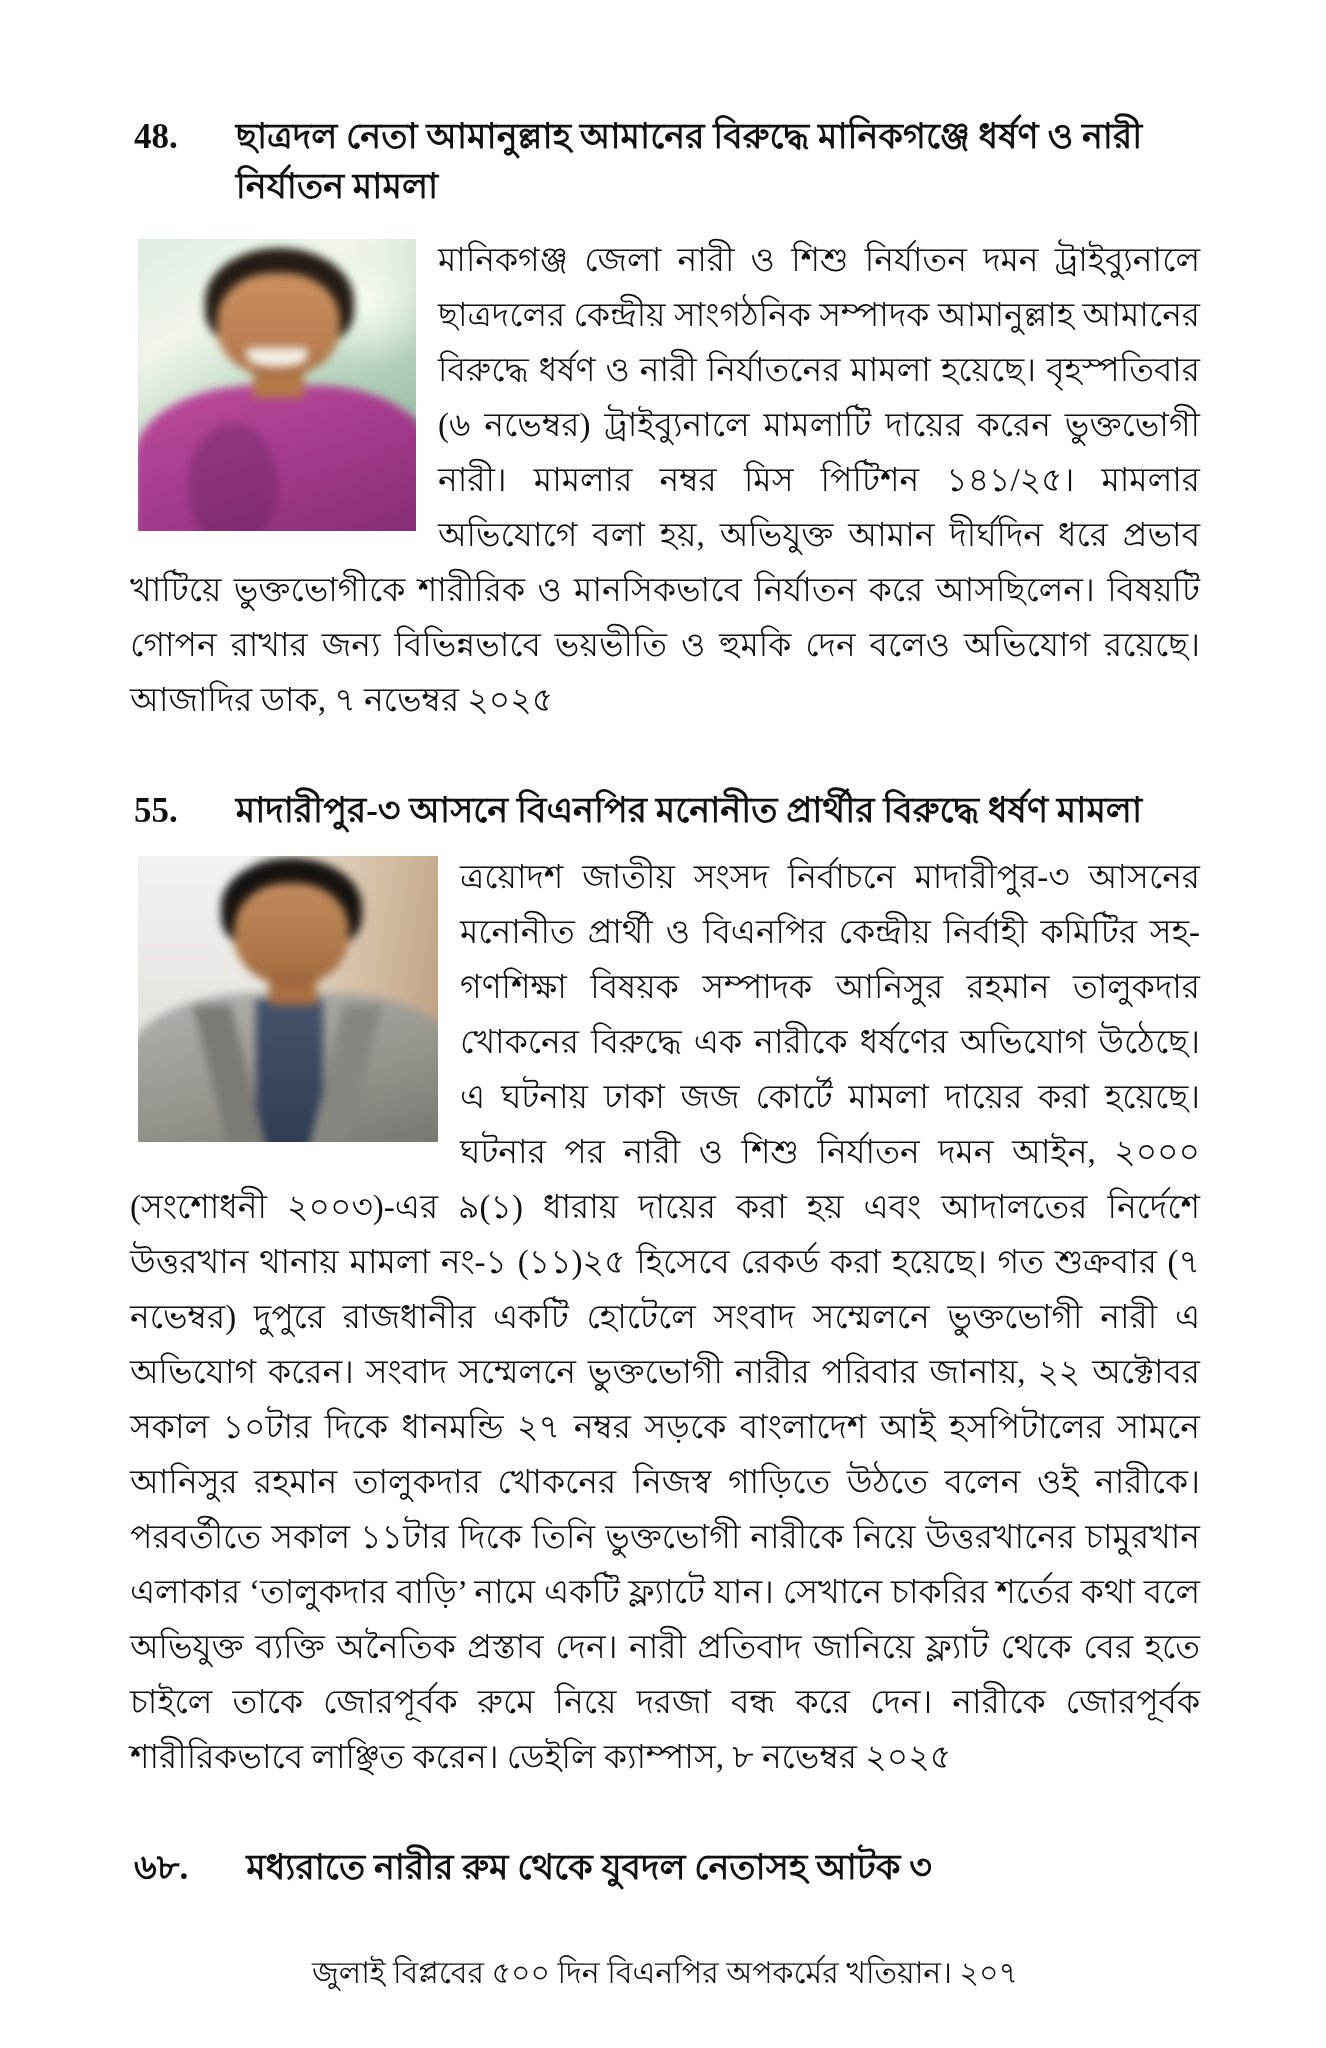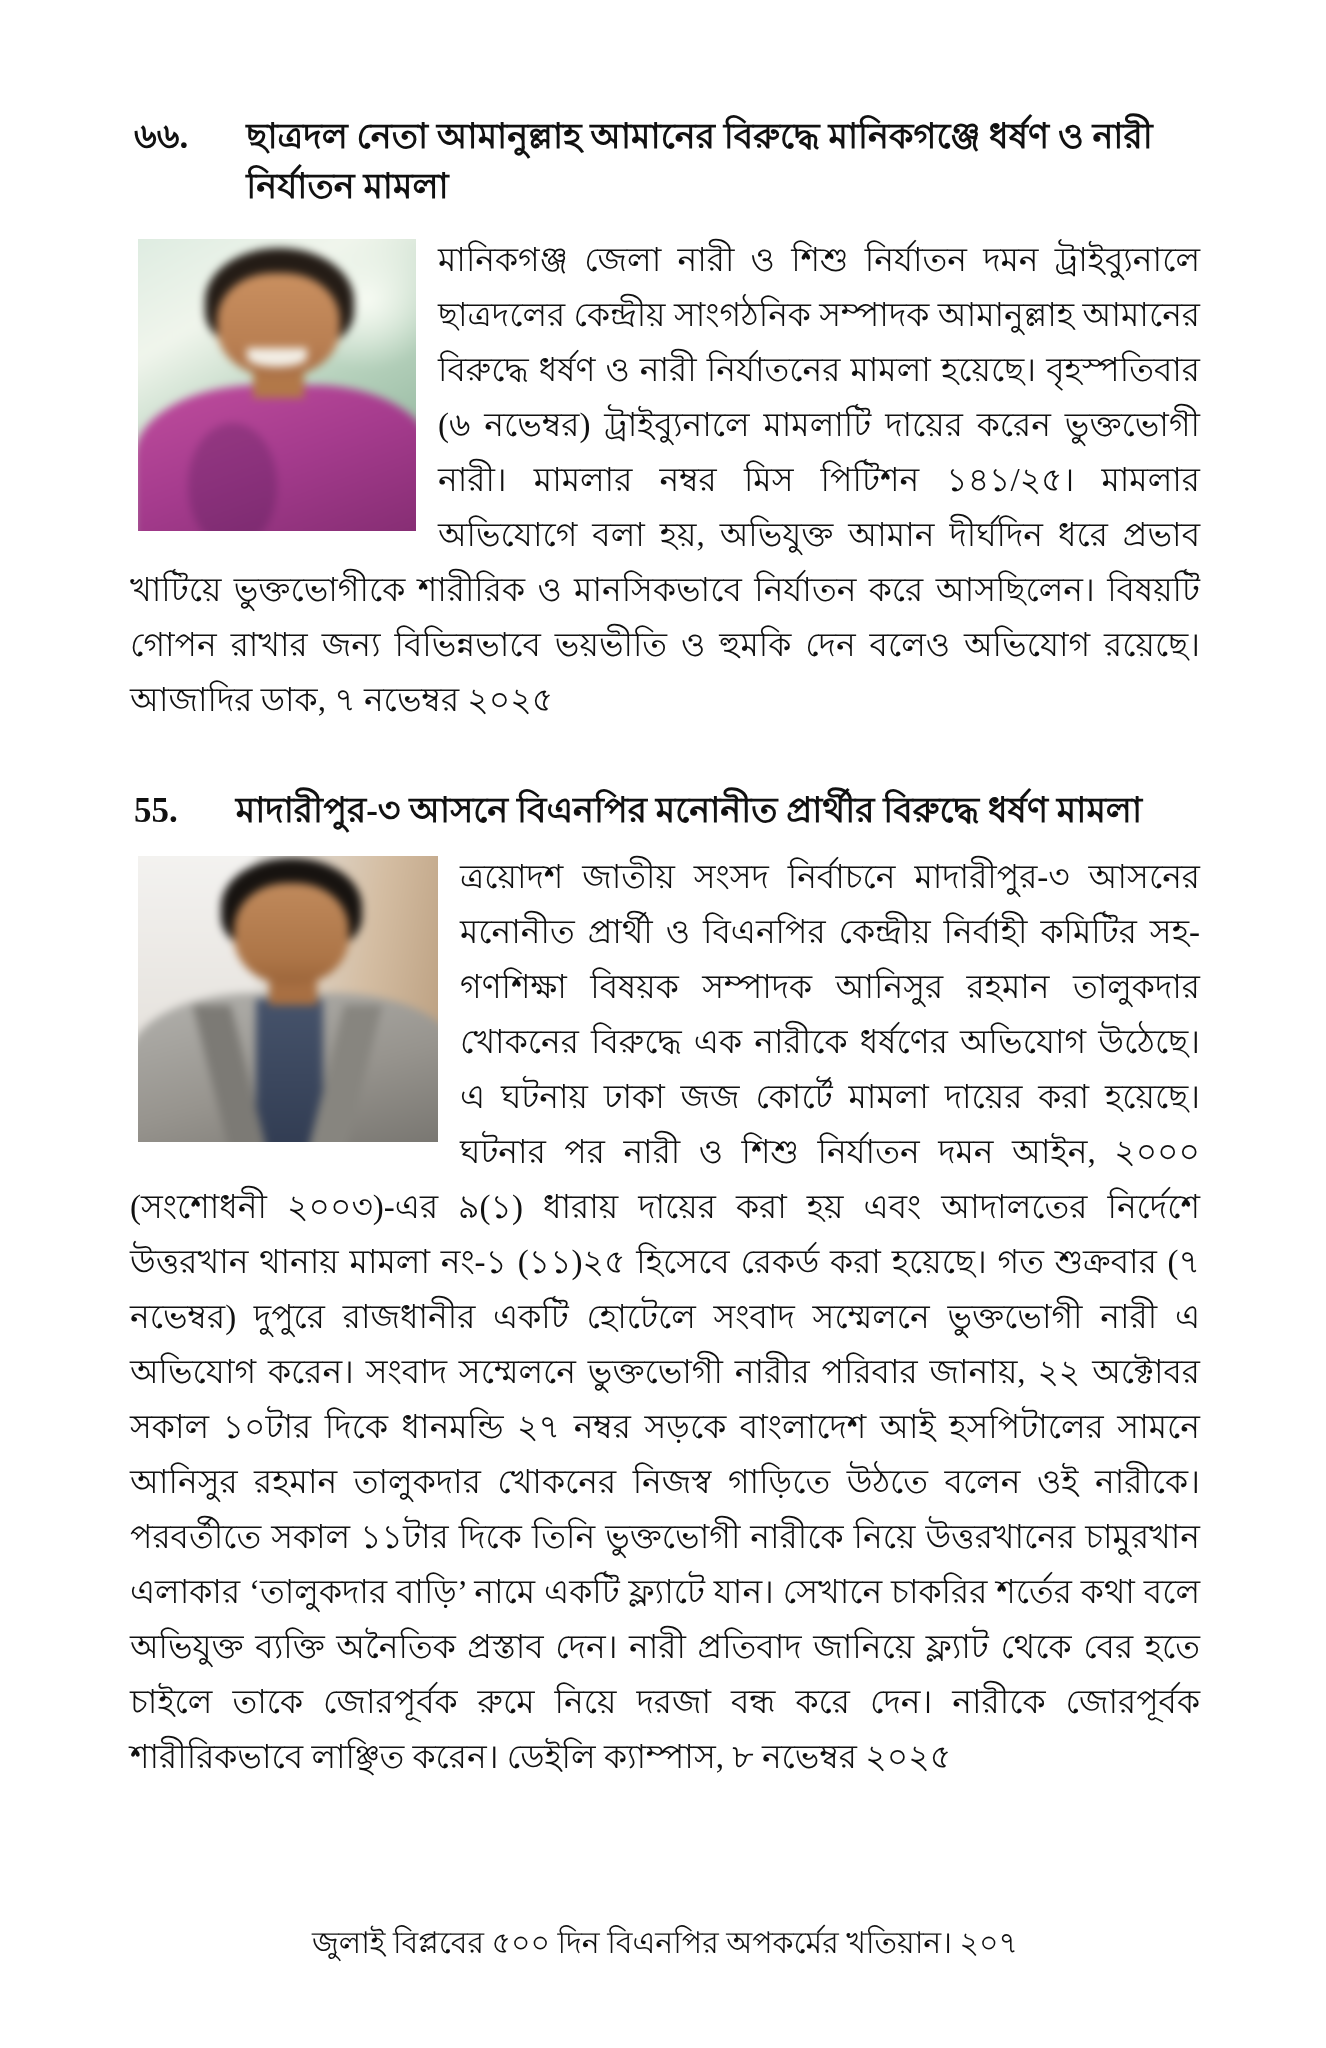--- a/index.html
+++ b/index.html
@@ -73,21 +73,21 @@
     padding-bottom:30px;
   }
 </style>
 </head>
 <body>
 
 <div class="page">
 
   <div class="section">
     <h2 class="heading">
-      <span class="num">৬৬.</span>
+      <span class="num">48.</span>
       <span class="htext">ছাত্রদল নেতা আমানুল্লাহ আমানের বিরুদ্ধে মানিকগঞ্জে ধর্ষণ ও নারী নির্যাতন মামলা</span>
     </h2>
     <div class="body-text">
       <div class="photo p1">
         <div class="photo-art">
           <div class="bg"></div>
           <div class="bg2"></div>
           <div class="shirt"></div>
           <div class="shirt2"></div>
           <div class="neck"></div>
@@ -117,20 +117,24 @@
           <div class="neck"></div>
           <div class="hair"></div>
           <div class="face"></div>
         </div>
       </div>
       <span>ত্রয়োদশ জাতীয় সংসদ নির্বাচনে মাদারীপুর-৩ আসনের মনোনীত প্রার্থী ও বিএনপির কেন্দ্রীয় নির্বাহী কমিটির সহ-গণশিক্ষা বিষয়ক সম্পাদক আনিসুর রহমান তালুকদার খোকনের বিরুদ্ধে এক নারীকে ধর্ষণের অভিযোগ উঠেছে।এ ঘটনায় ঢাকা জজ কোর্টে মামলা দায়ের করা হয়েছে। ঘটনার পর নারী ও শিশু নির্যাতন দমন আইন, ২০০০ (সংশোধনী ২০০৩)-এর ৯(১) ধারায় দায়ের করা হয় এবং আদালতের নির্দেশে উত্তরখান থানায় মামলা নং-১ (১১)২৫ হিসেবে রেকর্ড করা হয়েছে। গত শুক্রবার (৭ নভেম্বর) দুপুরে রাজধানীর একটি হোটেলে সংবাদ সম্মেলনে ভুক্তভোগী নারী এ অভিযোগ করেন। সংবাদ সম্মেলনে ভুক্তভোগী নারীর পরিবার জানায়, ২২ অক্টোবর সকাল ১০টার দিকে ধানমন্ডি ২৭ নম্বর সড়কে বাংলাদেশ আই হসপিটালের সামনে আনিসুর রহমান তালুকদার খোকনের নিজস্ব গাড়িতে উঠতে বলেন ওই নারীকে। পরবর্তীতে সকাল ১১টার দিকে তিনি ভুক্তভোগী নারীকে নিয়ে উত্তরখানের চামুরখান এলাকার ‘তালুকদার বাড়ি’ নামে একটি ফ্ল্যাটে যান। সেখানে চাকরির শর্তের কথা বলে অভিযুক্ত ব্যক্তি অনৈতিক প্রস্তাব দেন। নারী প্রতিবাদ জানিয়ে ফ্ল্যাট থেকে বের হতে চাইলে তাকে জোরপূর্বক রুমে নিয়ে দরজা বন্ধ করে দেন। নারীকে জোরপূর্বক শারীরিকভাবে লাঞ্ছিত করেন। ডেইলি ক্যাম্পাস, ৮ নভেম্বর ২০২৫</span>
     </div>
   </div>
 
   <div class="section">
+    <h2 class="heading tight">
+      <span class="num">৬৮.</span>
+      <span class="htext">মধ্যরাতে নারীর রুম থেকে যুবদল নেতাসহ আটক ৩</span>
+    </h2>
   </div>
 
   <div class="footer">
     <span>জুলাই বিপ্লবের ৫০০ দিন বিএনপির অপকর্মের খতিয়ান।</span>
     <span>২০৭</span>
   </div>
 
 </div>
 
 </body></html>

